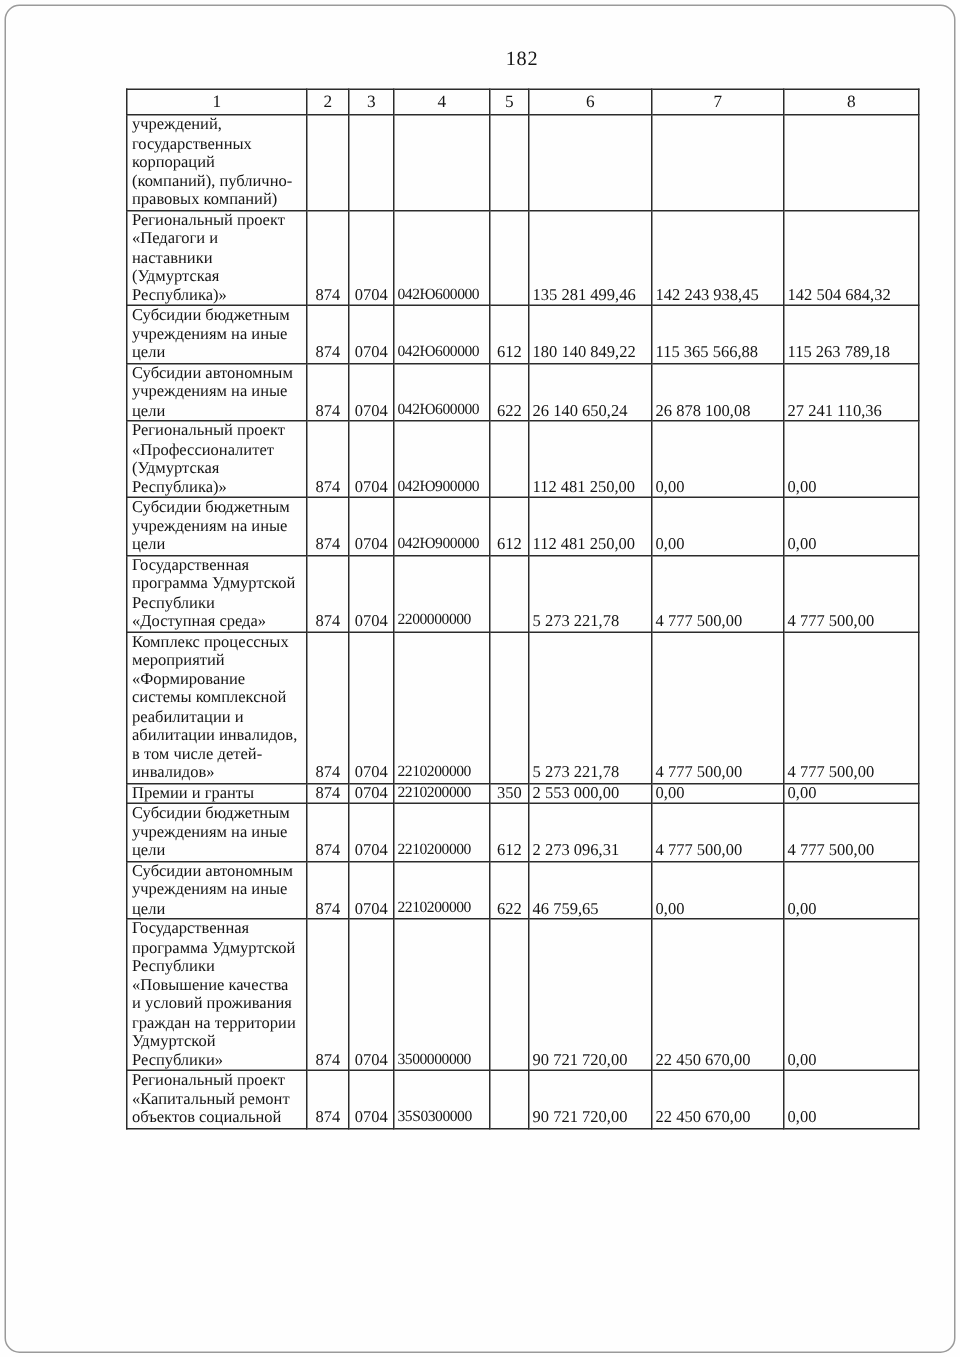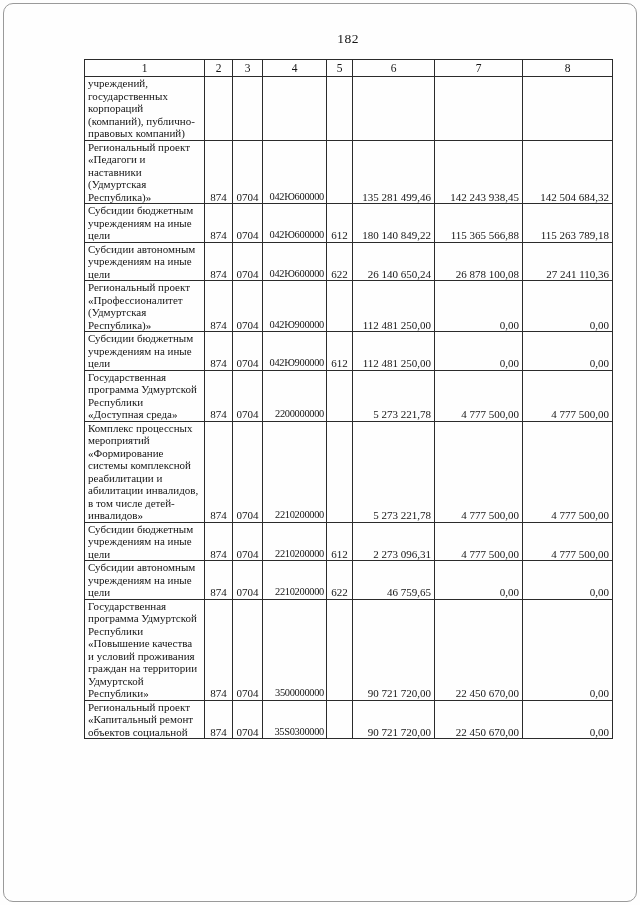--- a/index.html
+++ b/index.html
@@ -73,26 +73,26 @@
     vertical-align: top;
     text-align: left;
     white-space: pre-line;
     padding-left: 3px;
   }
   .budget-table td.cell-center {
     text-align: center;
     margin-top: 34px;
   }
   .budget-table td.cell-code {
-    text-align: right;
+    text-align: left;
     font-size: 10.4px;
     letter-spacing: -0.3px;
   }
   .budget-table td.cell-money {
-    text-align: right;
+    text-align: left;
     padding-right: 3px;
   }
 </style>
 </head>
 <body>
 
 <div class="page">
   <div class="page-frame"></div>
 
   <div class="page-number">182</div>
@@ -222,20 +222,30 @@
 инвалидов»</td>
           <td class="cell-center">874</td>
           <td class="cell-center">0704</td>
           <td class="cell-code">2210200000</td>
           <td class="cell-center"></td>
           <td class="cell-money">5 273 221,78</td>
           <td class="cell-money">4 777 500,00</td>
           <td class="cell-money">4 777 500,00</td>
         </tr>
         <tr>
+          <td class="cell-label">Премии и гранты</td>
+          <td class="cell-center">874</td>
+          <td class="cell-center">0704</td>
+          <td class="cell-code">2210200000</td>
+          <td class="cell-center">350</td>
+          <td class="cell-money">2 553 000,00</td>
+          <td class="cell-money">0,00</td>
+          <td class="cell-money">0,00</td>
+        </tr>
+        <tr>
           <td class="cell-label">Субсидии бюджетным
 учреждениям на иные
 цели</td>
           <td class="cell-center">874</td>
           <td class="cell-center">0704</td>
           <td class="cell-code">2210200000</td>
           <td class="cell-center">612</td>
           <td class="cell-money">2 273 096,31</td>
           <td class="cell-money">4 777 500,00</td>
           <td class="cell-money">4 777 500,00</td>

